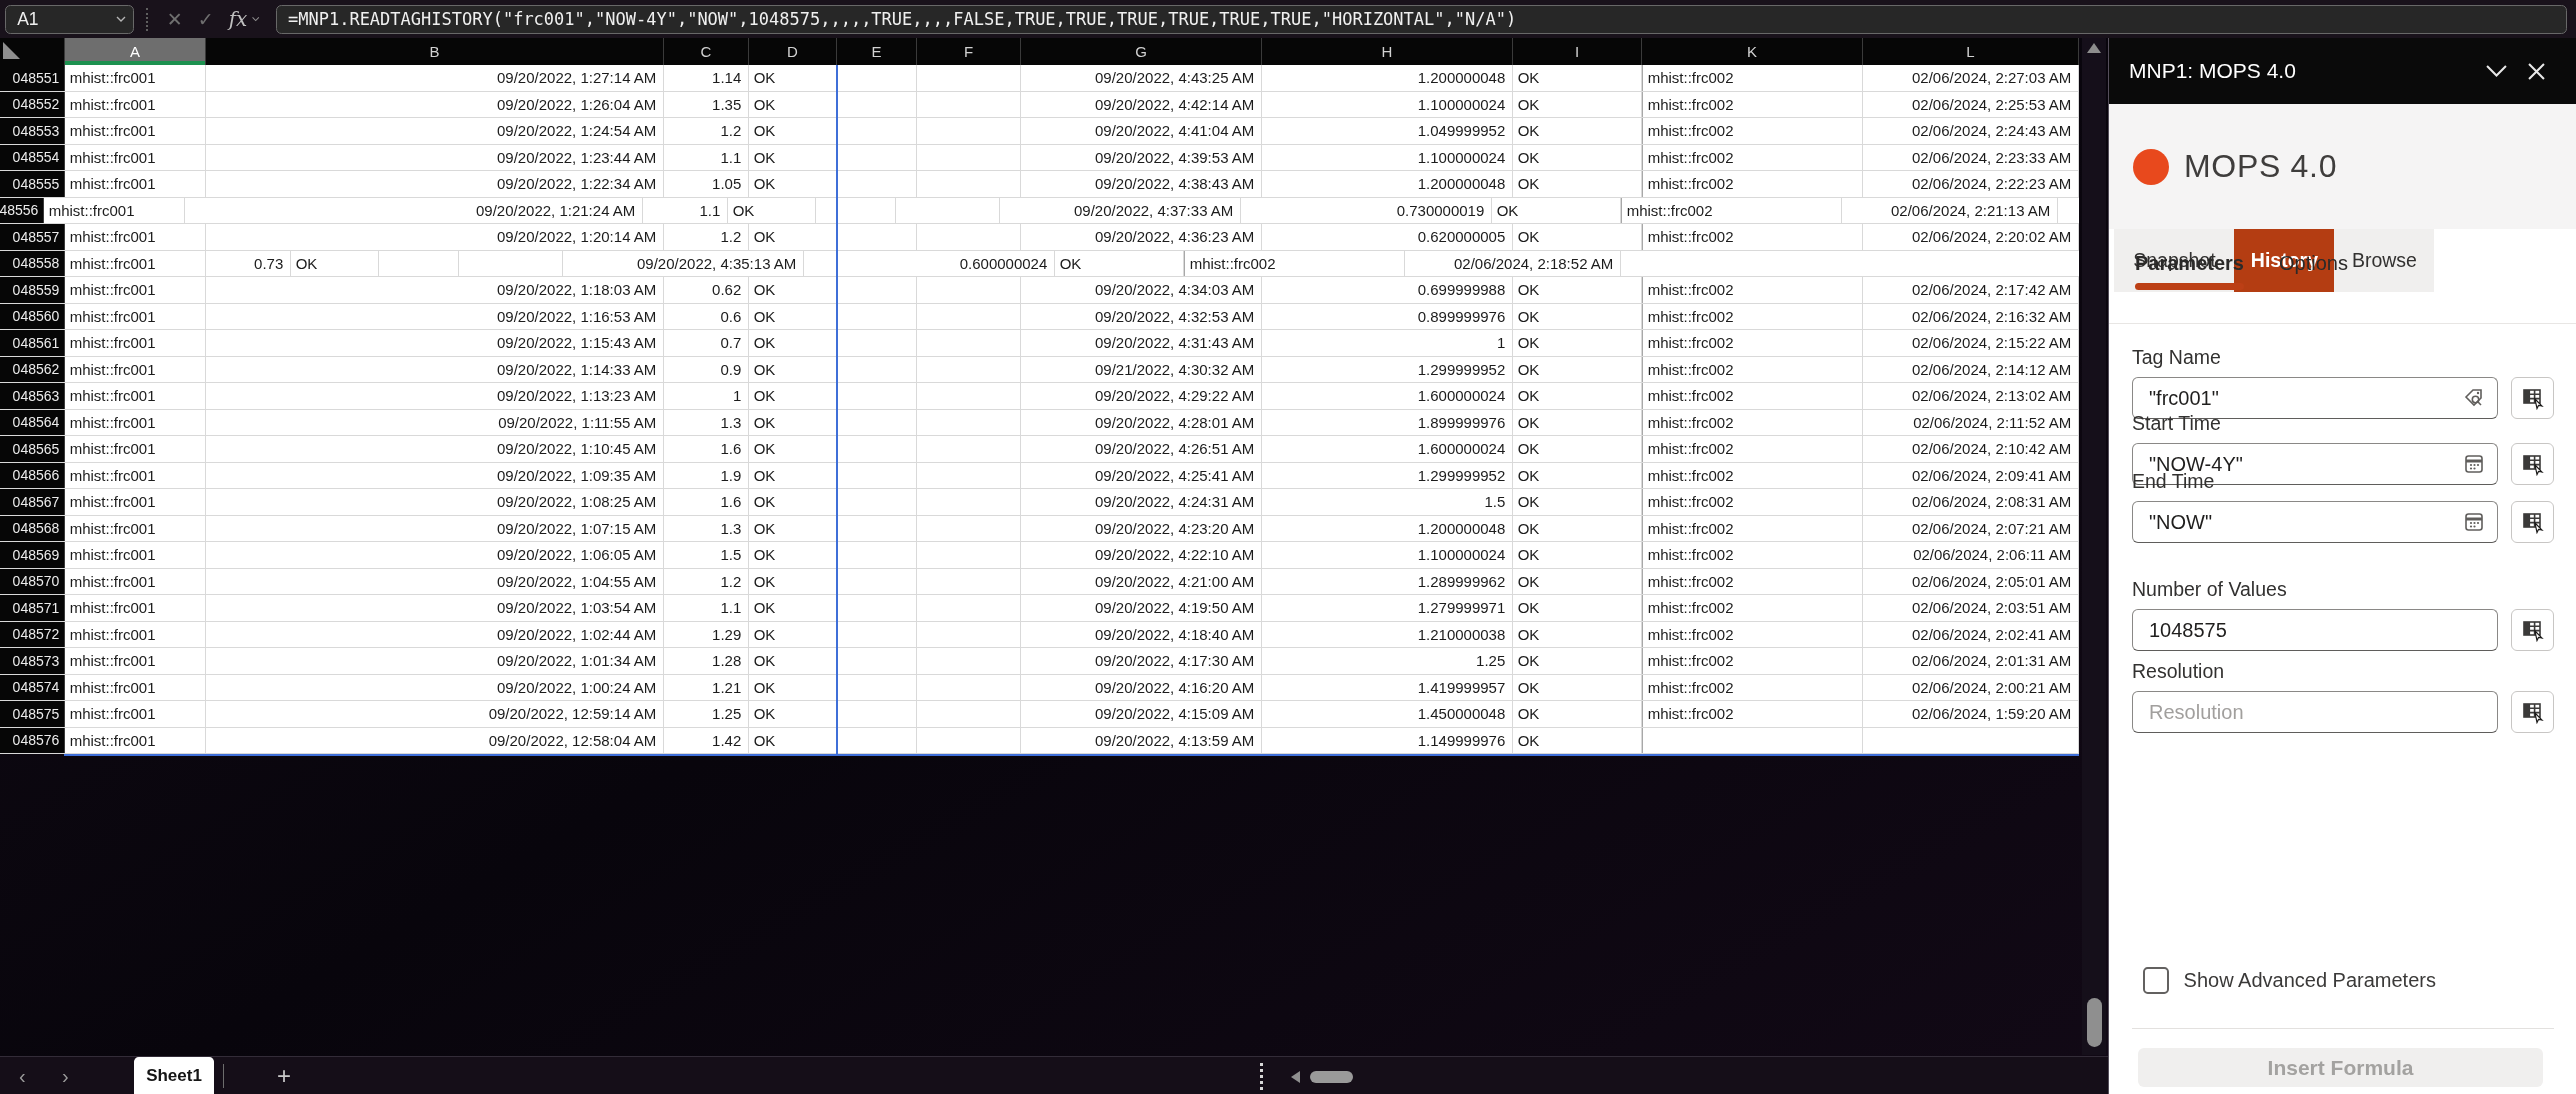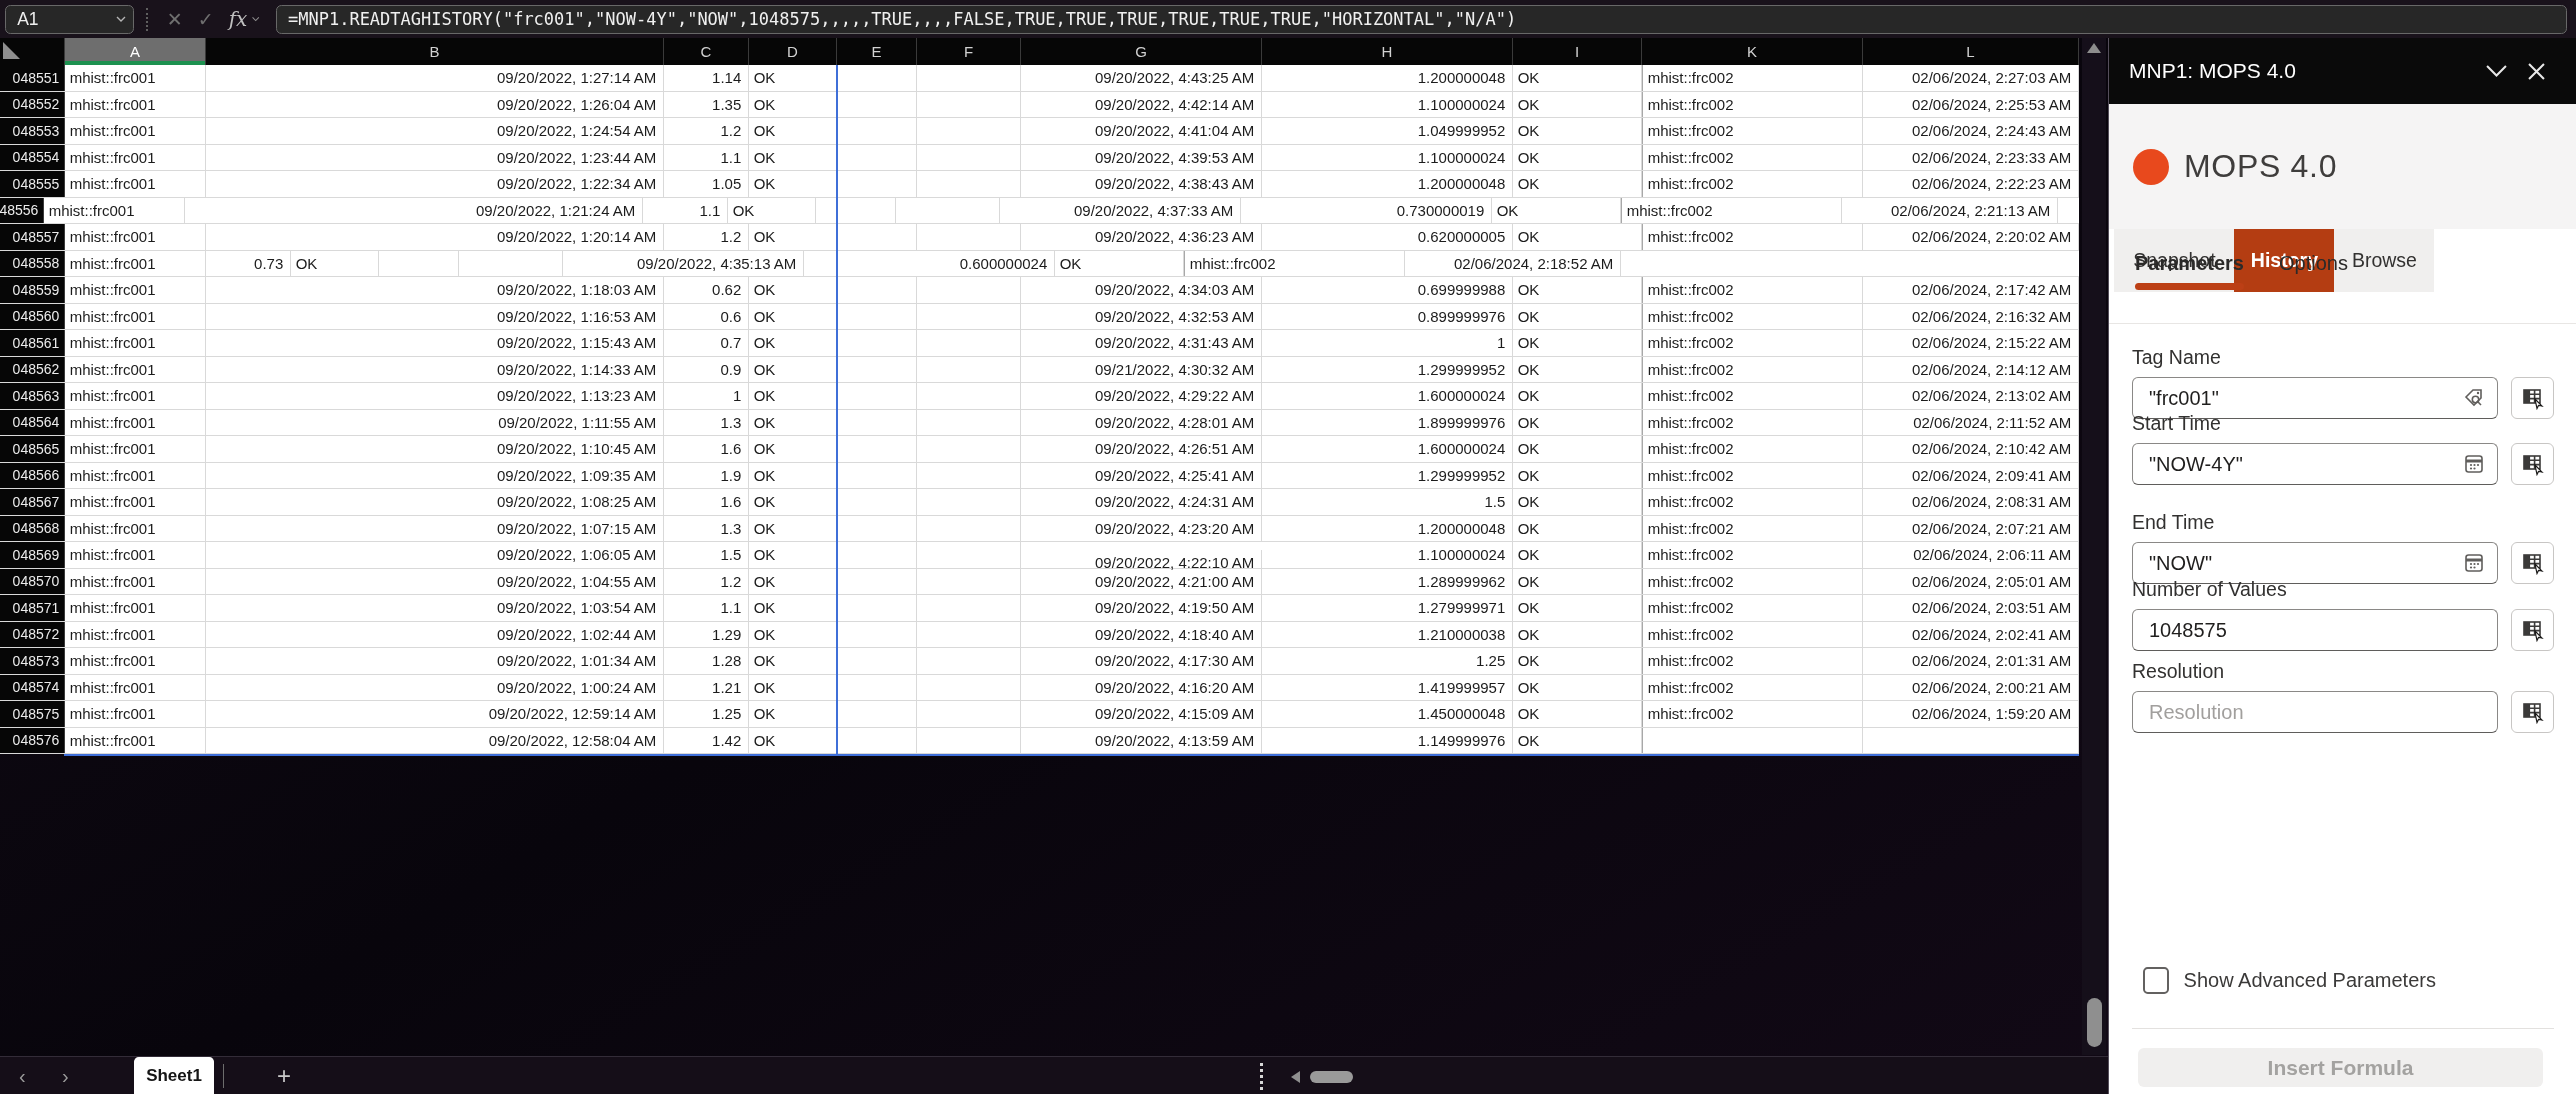--- a/index.html
+++ b/index.html
@@ -413,21 +413,21 @@
           <div class="cell ar" style="width: 216px;">02/06/2024, 2:07:21 AM</div>
         </div>
         <div class="row">
           <div class="cell rowhdr" style="width: 65px;">048569</div>
           <div class="cell al" style="width: 141px;">mhist::frc001</div>
           <div class="cell ar" style="width: 458px;">09/20/2022, 1:06:05 AM</div>
           <div class="cell ar" style="width: 85px;">1.5</div>
           <div class="cell al" style="width: 88px;">OK</div>
           <div class="cell" style="width: 80px;"></div>
           <div class="cell" style="width: 104px;"></div>
-          <div class="cell ar" style="width: 241px; margin-top: 8px;">09/20/2022, 4:22:10 AM</div>
+          <div class="cell ar" style="width: 241px;">09/20/2022, 4:22:10 AM</div>
           <div class="cell ar" style="width: 251px;">1.100000024</div>
           <div class="cell al" style="width: 129px;">OK</div>
           <div class="cell al jline" style="width: 221px;">mhist::frc002</div>
           <div class="cell ar" style="width: 216px;">02/06/2024, 2:06:11 AM</div>
         </div>
         <div class="row">
           <div class="cell rowhdr" style="width: 65px;">048570</div>
           <div class="cell al" style="width: 141px;">mhist::frc001</div>
           <div class="cell ar" style="width: 458px;">09/20/2022, 1:04:55 AM</div>
           <div class="cell ar" style="width: 85px;">1.2</div>
@@ -628,21 +628,21 @@
           <svg width="24" height="24" viewBox="0 0 24 24">
               <rect x="3" y="4" width="16" height="13" fill="none" stroke="#3b3a39" stroke-width="1.6"></rect>
               <path d="M3 8.3 H19 M3 12.6 H19 M8.3 4 V17 M13.6 4 V17" stroke="#3b3a39" stroke-width="1.6"></path>
               <rect x="3" y="4" width="5.3" height="13" fill="#3b3a39"></rect>
               <path d="M14 13 L21 20 L17.5 19.4 L16 22.5 Z" fill="#ffffff" stroke="#1b1a19" stroke-width="1.2"></path>
             </svg>
         </div>
       </div>
     </div>
 
-    <div class="fgroup" style="top:473px">
+    <div class="fgroup" style="top:432px">
       <div class="flabel">End Time</div>
       <div class="frow">
         <div class="finputbox">
           <span class="val">"NOW"</span>
           <svg width="24" height="24" viewBox="0 0 24 24">
               <rect x="4" y="4" width="16" height="16" rx="2.5" fill="none" stroke="#605e5c" stroke-width="1.6"></rect>
               <path d="M4 9 H20" stroke="#605e5c" stroke-width="3"></path>
               <circle cx="9" cy="13" r="1.1" fill="#605e5c"></circle>
               <circle cx="12.5" cy="13" r="1.1" fill="#605e5c"></circle>
               <circle cx="16" cy="13" r="1.1" fill="#605e5c"></circle>

